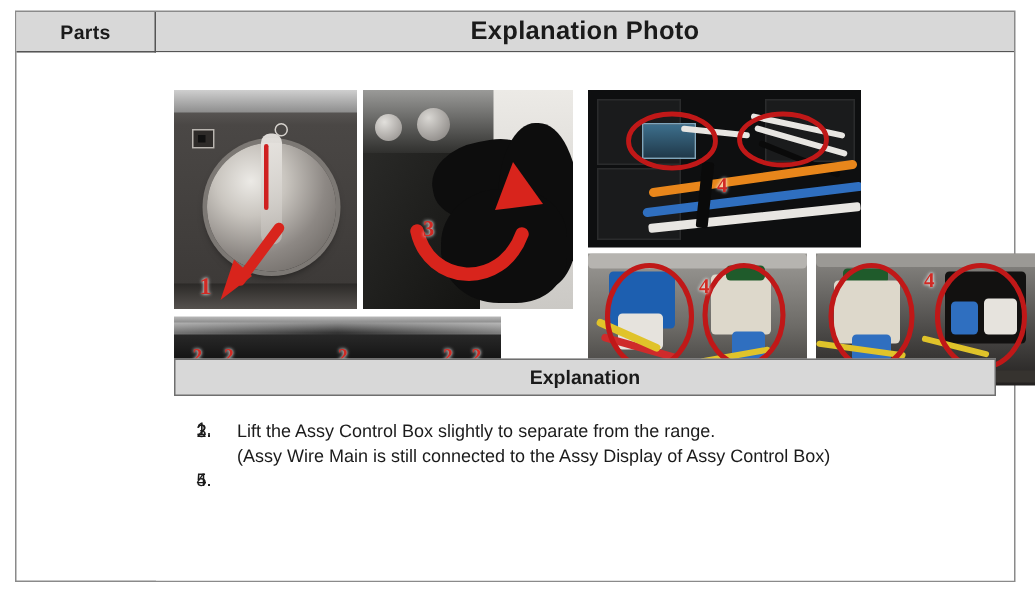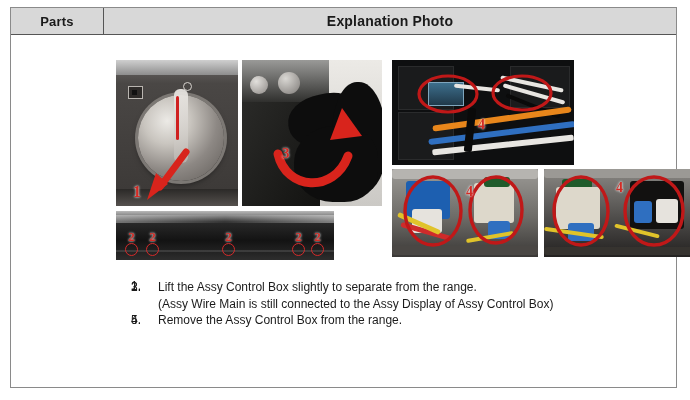--- a/index.html
+++ b/index.html
@@ -34,21 +34,21 @@
     box-sizing:border-box;
     display:flex;align-items:center;justify-content:center;
     font-size:13px;font-weight:700;letter-spacing:.2px;color:#1a1a1a;
   }
   .hdr-photo{
     position:absolute;left:93px;top:0;right:0;height:27px;
     background:#d8d8d8;
     border-bottom:1px solid #555;
     box-sizing:border-box;
     display:flex;align-items:center;justify-content:center;
-    font-size:14px;font-weight:700;letter-spacing:.2px;color:#1a1a1a;
+    font-size:17px;font-weight:700;letter-spacing:.2px;color:#1a1a1a;
   }
 
   
   .parts-cell{
     position:absolute;left:0;top:27px;width:93px;bottom:0;
     border-right:1px solid #8a8a8a;
     box-sizing:border-box;
     display:flex;align-items:center;justify-content:center;
     background:#fff;
   }
@@ -307,37 +307,37 @@
           <div class="cmp" style="left:0;bottom:2px;width:100%;height:8px;background:#36332f"></div>
           <svg viewBox="0 0 150 88">
             <ellipse cx="37" cy="42" rx="27" ry="34" fill="none" stroke="#c01818" stroke-width="3.4"></ellipse>
             <ellipse cx="110" cy="42" rx="29" ry="34" fill="none" stroke="#c01818" stroke-width="3.4"></ellipse>
           </svg>
           <span class="rnum num4c" style="font-size:14px">4</span>
         </div>
 
       </div>
 
+      <div class="exp-hdr">Explanation</div>
 
       <div class="exp-body">
         <div class="step">
           <span class="idx">1.</span>
         </div>
         <div class="step">
           <span class="idx">2.</span>
         </div>
         <div class="step">
           <span class="idx">3.</span>
           <span>Lift the Assy Control Box slightly to separate from the range.</span>
         </div>
         <div class="sub">(Assy Wire Main is still connected to the Assy Display of Assy Control Box)</div>
         <div class="step">
           <span class="idx">4.</span>
         </div>
         <div class="step">
           <span class="idx">5.</span>
-          <span>Remove the Assy Control Box from the range.</span>
         </div>
       </div>
 
     </div>
   </div>
 </div>
 
 </body></html>

